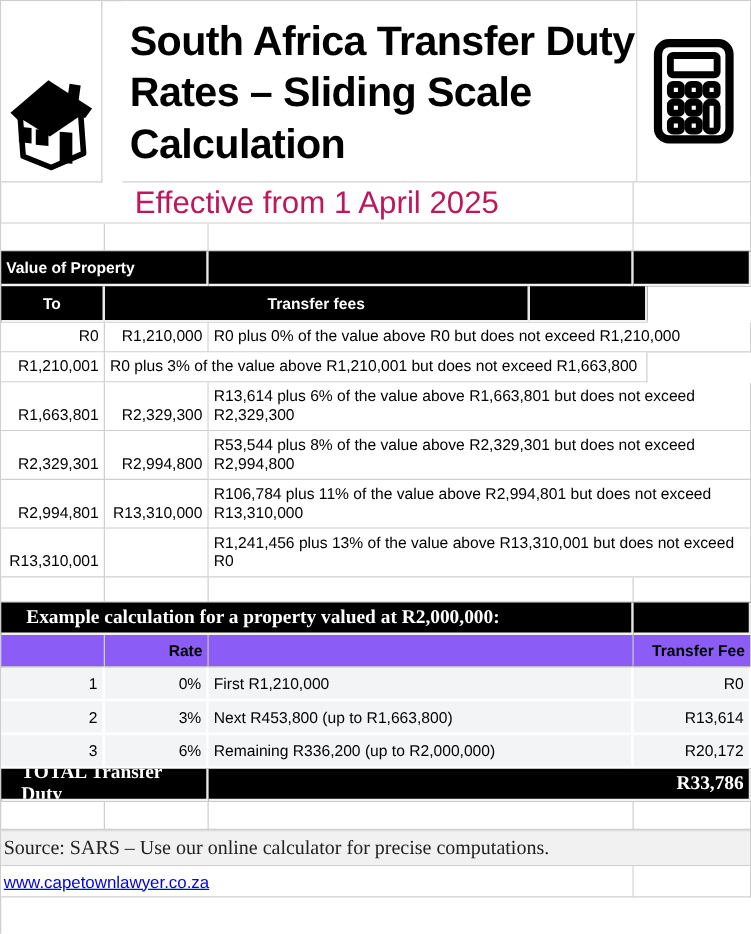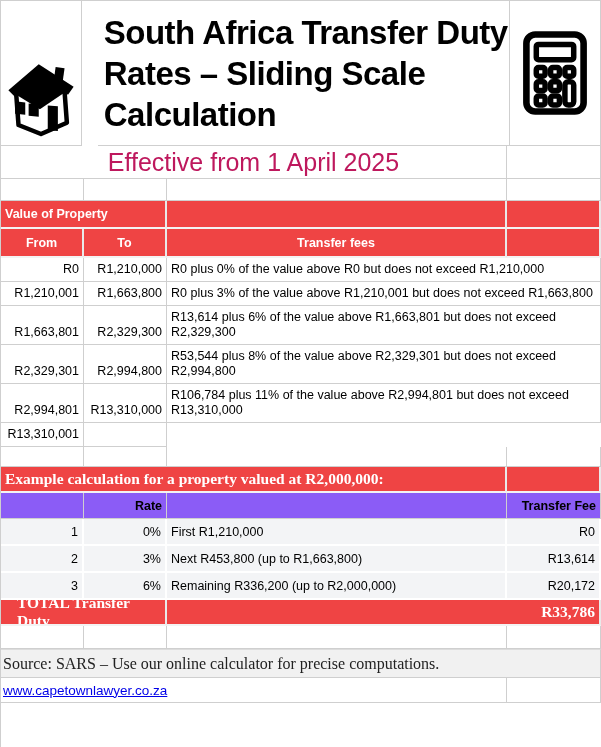--- a/index.html
+++ b/index.html
@@ -46,21 +46,21 @@
   .sub-cell {
     justify-content:center; align-items:center;
     font-size:25px; color:#be185d;
   }
 
   .r-gap1 { height:22px; }
   .r-gap1 .cell { background:#fff; }
 
   
   .blue .cell {
-    background:#ef4444;
+    background:#000000;
     border-right:2px solid #e9e9e9;
     border-bottom:2px solid #f3f3f3;
     color:#ffffff; font-weight:700; font-size:12.5px;
     align-items:center;
   }
   .r-vop { height:28px; }
   .r-vop .label { padding-left:4px; }
   .r-cols { height:29px; }
   .r-cols .cell { justify-content:center; }
 
@@ -69,21 +69,21 @@
   .rates-row .cell { font-size:12.5px; line-height:15px; color:#000; background:#fff; }
   .rates-row .num { justify-content:flex-end; padding:0 4px 4px 0; }
   .rates-row .fee { align-items:center; padding:4px 0 4px 4px; }
 
   .r-gap2 { height:20px; }
 
   
   .r-exhead { height:26px; }
   .r-exhead .cell {
     font-family:"Liberation Serif", serif;
-    font-size:15.5px; padding-left:4px;
+    font-size:15.5px; padding-left:20px;
   }
   .r-excols { height:26px; }
   .r-excols .cell {
     background:#8b5cf6; font-size:12.5px; font-weight:700;
     justify-content:flex-end; padding:0 4px 5px 0; align-items:flex-end;
   }
   .ex-row { height:27px; }
   .ex-row .cell {
     background:#f3f4f6; font-size:12.5px; align-items:center;
     border-right:2px solid #ffffff; border-bottom:2px solid #ffffff;
@@ -168,54 +168,53 @@
     <div class="cell cD"></div>
   </div>
 
   <div class="row r-vop blue">
     <div class="cell cAB label">Value of Property</div>
     <div class="cell cC"></div>
     <div class="cell cD"></div>
   </div>
 
   <div class="row r-cols blue">
-    <div class="cell cA">From</div>
     <div class="cell cB">To</div>
     <div class="cell cC">Transfer fees</div>
     <div class="cell cD"></div>
   </div>
 
   <div class="row rates-row">
     <div class="cell cA num">R0</div>
     <div class="cell cB num">R1,210,000</div>
     <div class="cell cCD fee">R0 plus 0% of the value above R0 but does not exceed R1,210,000</div>
   </div>
   <div class="row rates-row">
     <div class="cell cA num">R1,210,001</div>
-    <div class="cell cB num">R1,663,800</div>
     <div class="cell cCD fee">R0 plus 3% of the value above R1,210,001 but does not exceed R1,663,800</div>
   </div>
   <div class="row rates-row">
     <div class="cell cA num">R1,663,801</div>
     <div class="cell cB num">R2,329,300</div>
     <div class="cell cCD fee">R13,614 plus 6% of the value above R1,663,801 but does not exceed R2,329,300</div>
   </div>
   <div class="row rates-row">
     <div class="cell cA num">R2,329,301</div>
     <div class="cell cB num">R2,994,800</div>
     <div class="cell cCD fee">R53,544 plus 8% of the value above R2,329,301 but does not exceed R2,994,800</div>
   </div>
   <div class="row rates-row">
     <div class="cell cA num">R2,994,801</div>
     <div class="cell cB num">R13,310,000</div>
     <div class="cell cCD fee">R106,784 plus 11% of the value above R2,994,801 but does not exceed R13,310,000</div>
   </div>
   <div class="row rates-row">
     <div class="cell cA num">R13,310,001</div>
     <div class="cell cB num"></div>
+    <div class="cell cCD fee">R1,241,456 plus 13% of the value above R13,310,001 but does not exceed R0</div>
   </div>
 
   <div class="row r-gap2">
     <div class="cell cA"></div>
     <div class="cell cB"></div>
     <div class="cell cC"></div>
     <div class="cell cD"></div>
   </div>
 
   <div class="row r-exhead blue">

